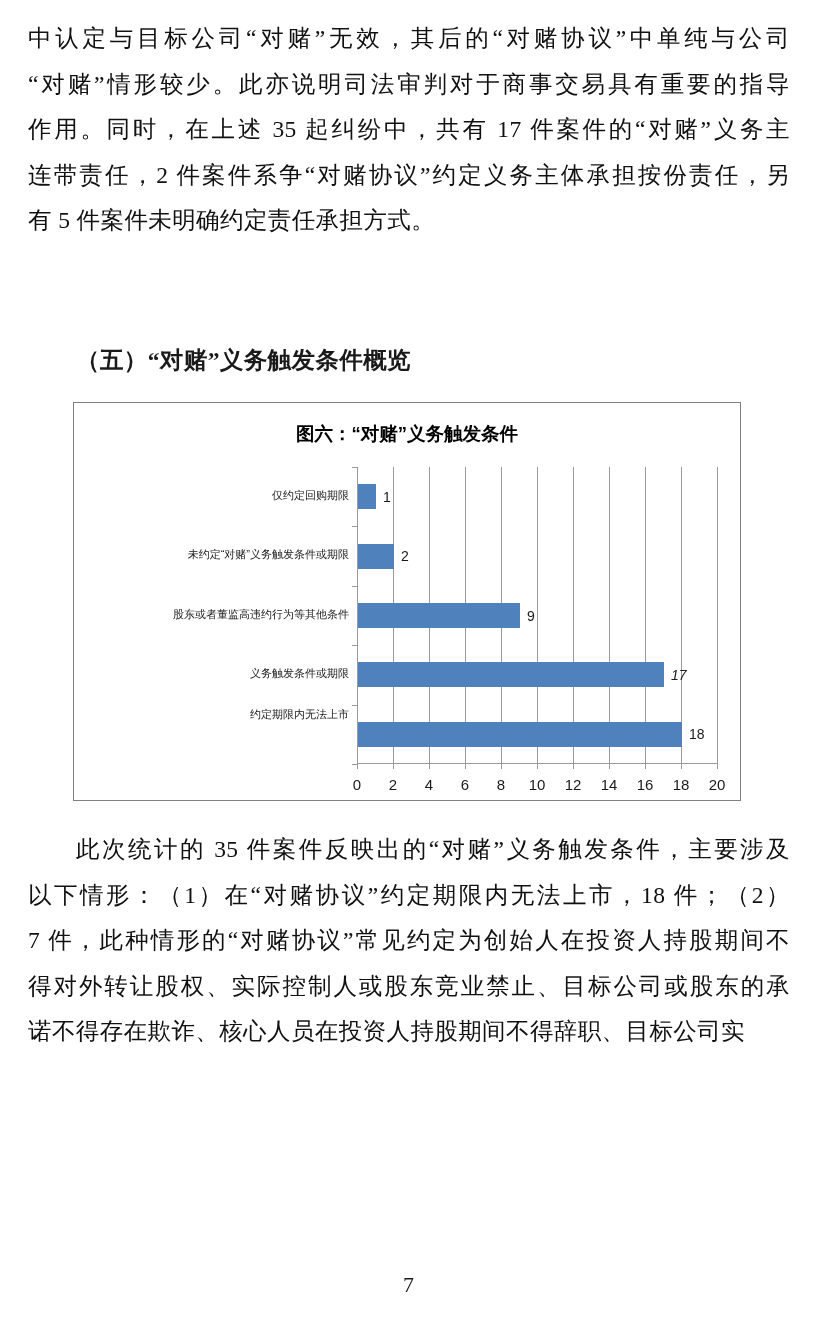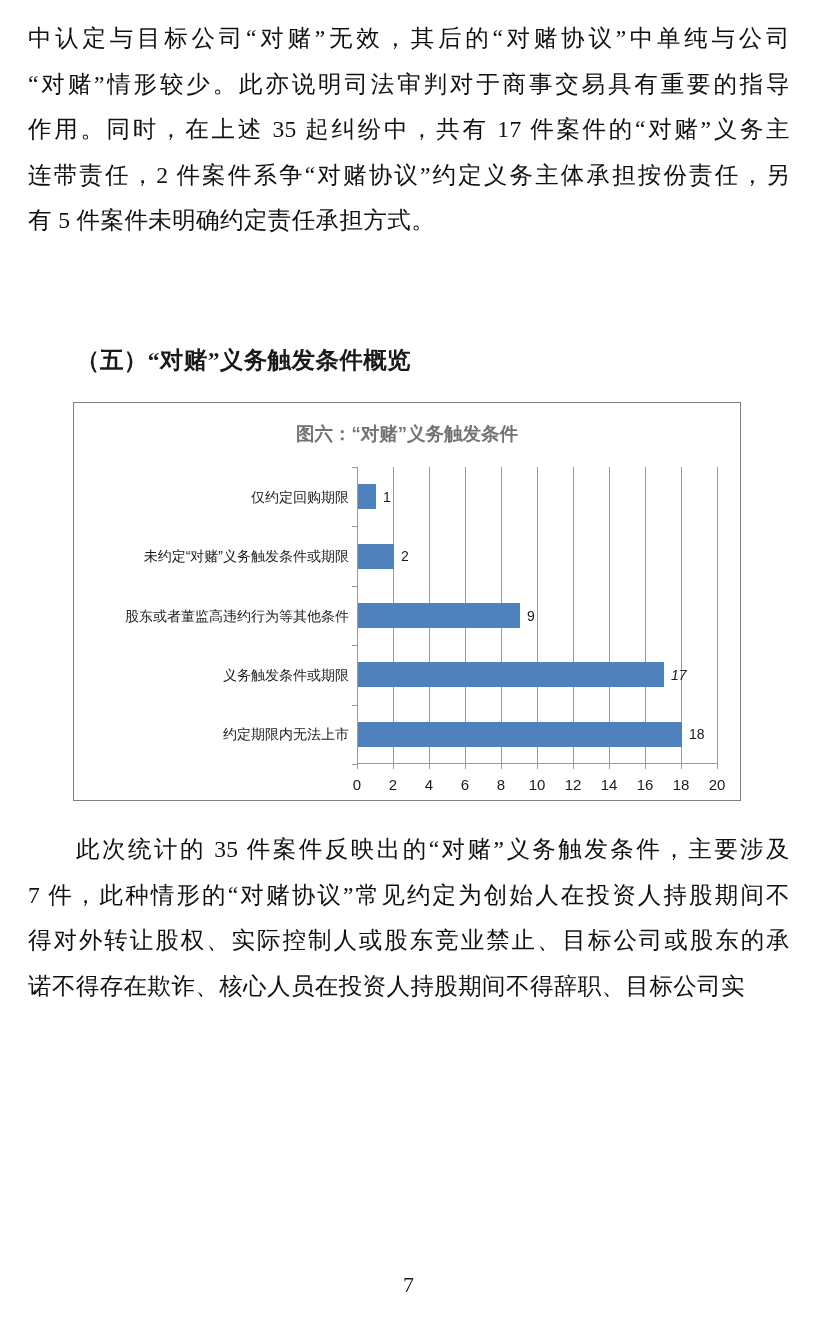--- a/index.html
+++ b/index.html
@@ -61,21 +61,21 @@
     border: 1.5px solid #808080;
     background: #ffffff;
   }
   .chart-title {
     position: absolute;
     left: 0;
     right: 0;
     text-align: center;
     font-family: "Liberation Sans", "DejaVu Sans", sans-serif;
     font-weight: bold;
-    color: #737373;
+    color: #000000;
     white-space: nowrap;
   }
   .plot {
     position: absolute;
     box-sizing: border-box;
   }
   .gridline {
     position: absolute;
     top: 0;
     bottom: 0;
@@ -117,21 +117,21 @@
     font-family: "Liberation Sans", "DejaVu Sans", sans-serif;
     font-size: 14px;
     color: #1a1a1a;
     white-space: nowrap;
     line-height: 1;
   }
   .cat-label {
     position: absolute;
     text-align: right;
     font-family: "Liberation Sans", "DejaVu Sans", sans-serif;
-    font-size: 14px;
+    font-size: 11px;
     color: #1a1a1a;
     white-space: nowrap;
     line-height: 1;
   }
   .xtick-label {
     position: absolute;
     font-family: "Liberation Sans", "DejaVu Sans", sans-serif;
     font-size: 15px;
     color: #1a1a1a;
     text-align: center;
@@ -205,40 +205,41 @@
         <div class="xtick-label" style="left: 474px; top: 374px; width: 50px;">12</div>
         <div class="tick-mark" style="left: 535px; top: 361px;"></div>
         <div class="xtick-label" style="left: 510px; top: 374px; width: 50px;">14</div>
         <div class="tick-mark" style="left: 571px; top: 361px;"></div>
         <div class="xtick-label" style="left: 546px; top: 374px; width: 50px;">16</div>
         <div class="tick-mark" style="left: 607px; top: 361px;"></div>
         <div class="xtick-label" style="left: 582px; top: 374px; width: 50px;">18</div>
         <div class="tick-mark" style="left: 643px; top: 361px;"></div>
         <div class="xtick-label" style="left: 618px; top: 374px; width: 50px;">20</div>
         <div class="bar-value" style="left: 615px; top: 324.3px;">18</div>
-        <div class="cat-label" style="left: 0px; width: 275px; top: 324px;">约定期限内无法上市</div>
+        <div class="cat-label" style="left: 0px; width: 275px; top: 306px;">约定期限内无法上市</div>
         <div class="ytick-mark" style="left: 278px; top: 301.6px;"></div>
         <div class="bar-value" style="left: 597px; top: 264.9px; font-style: italic;">17</div>
         <div class="cat-label" style="left: 0px; width: 275px; top: 264.9px;">义务触发条件或期限</div>
         <div class="ytick-mark" style="left: 278px; top: 242.2px;"></div>
         <div class="bar-value" style="left: 453px; top: 205.5px;">9</div>
         <div class="cat-label" style="left: 0px; width: 275px; top: 205.5px;">股东或者董监高违约行为等其他条件</div>
         <div class="ytick-mark" style="left: 278px; top: 182.8px;"></div>
         <div class="bar-value" style="left: 327px; top: 146.1px;">2</div>
         <div class="cat-label" style="left: 0px; width: 275px; top: 146.1px;">未约定“对赌”义务触发条件或期限</div>
         <div class="ytick-mark" style="left: 278px; top: 123.4px;"></div>
         <div class="bar-value" style="left: 309px; top: 86.7px;">1</div>
         <div class="cat-label" style="left: 0px; width: 275px; top: 86.7px;">仅约定回购期限</div>
         <div class="ytick-mark" style="left: 278px; top: 64px;"></div>
         <div class="ytick-mark" style="left: 278px; top: 361px;"></div>
       </div>
   </div>
 
   <div class="textblock" id="para2" style="top:827px;">
       <div class="para-line justify" style="text-indent: 48px;">此次统计的 35 件案件反映出的“对赌”义务触发条件，主要涉及</div>
+      <div class="para-line justify">以下情形：（1）在“对赌协议”约定期限内无法上市，18 件；（2）</div>
       <div class="para-line justify">7 件，此种情形的“对赌协议”常见约定为创始人在投资人持股期间不</div>
       <div class="para-line justify">得对外转让股权、实际控制人或股东竞业禁止、目标公司或股东的承</div>
       <div class="para-line">诺不得存在欺诈、核心人员在投资人持股期间不得辞职、目标公司实</div>
     </div>
 
   <div class="page-number" style="top:1272px;">7</div>
 
 </div>
 
 </body></html>

